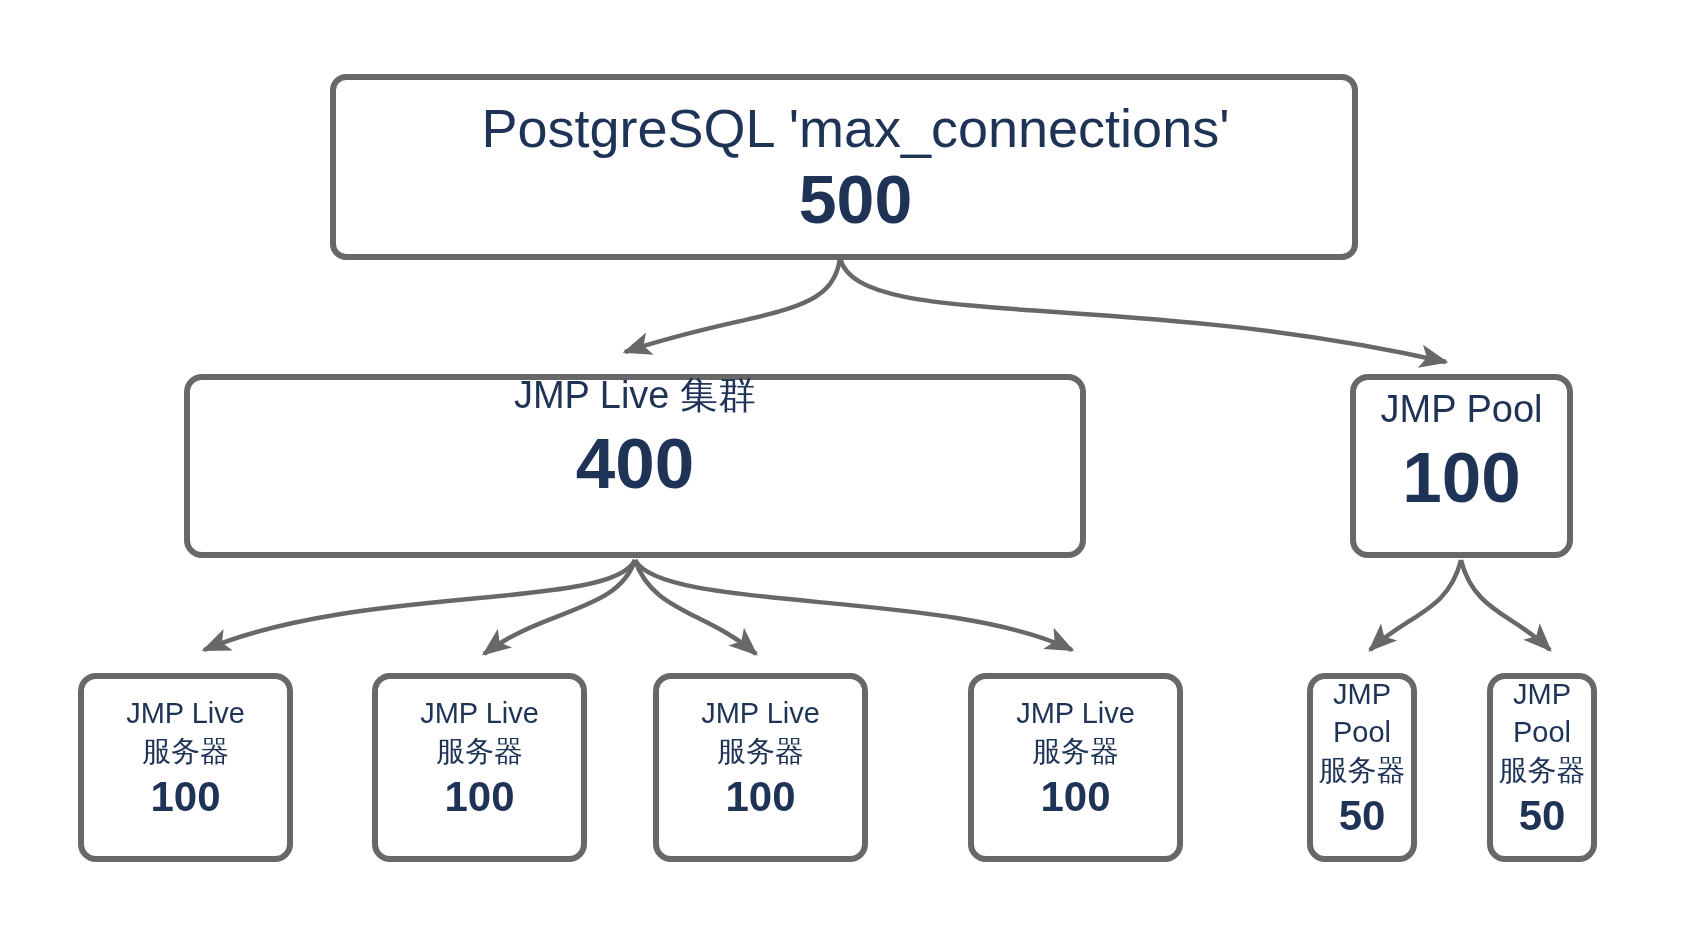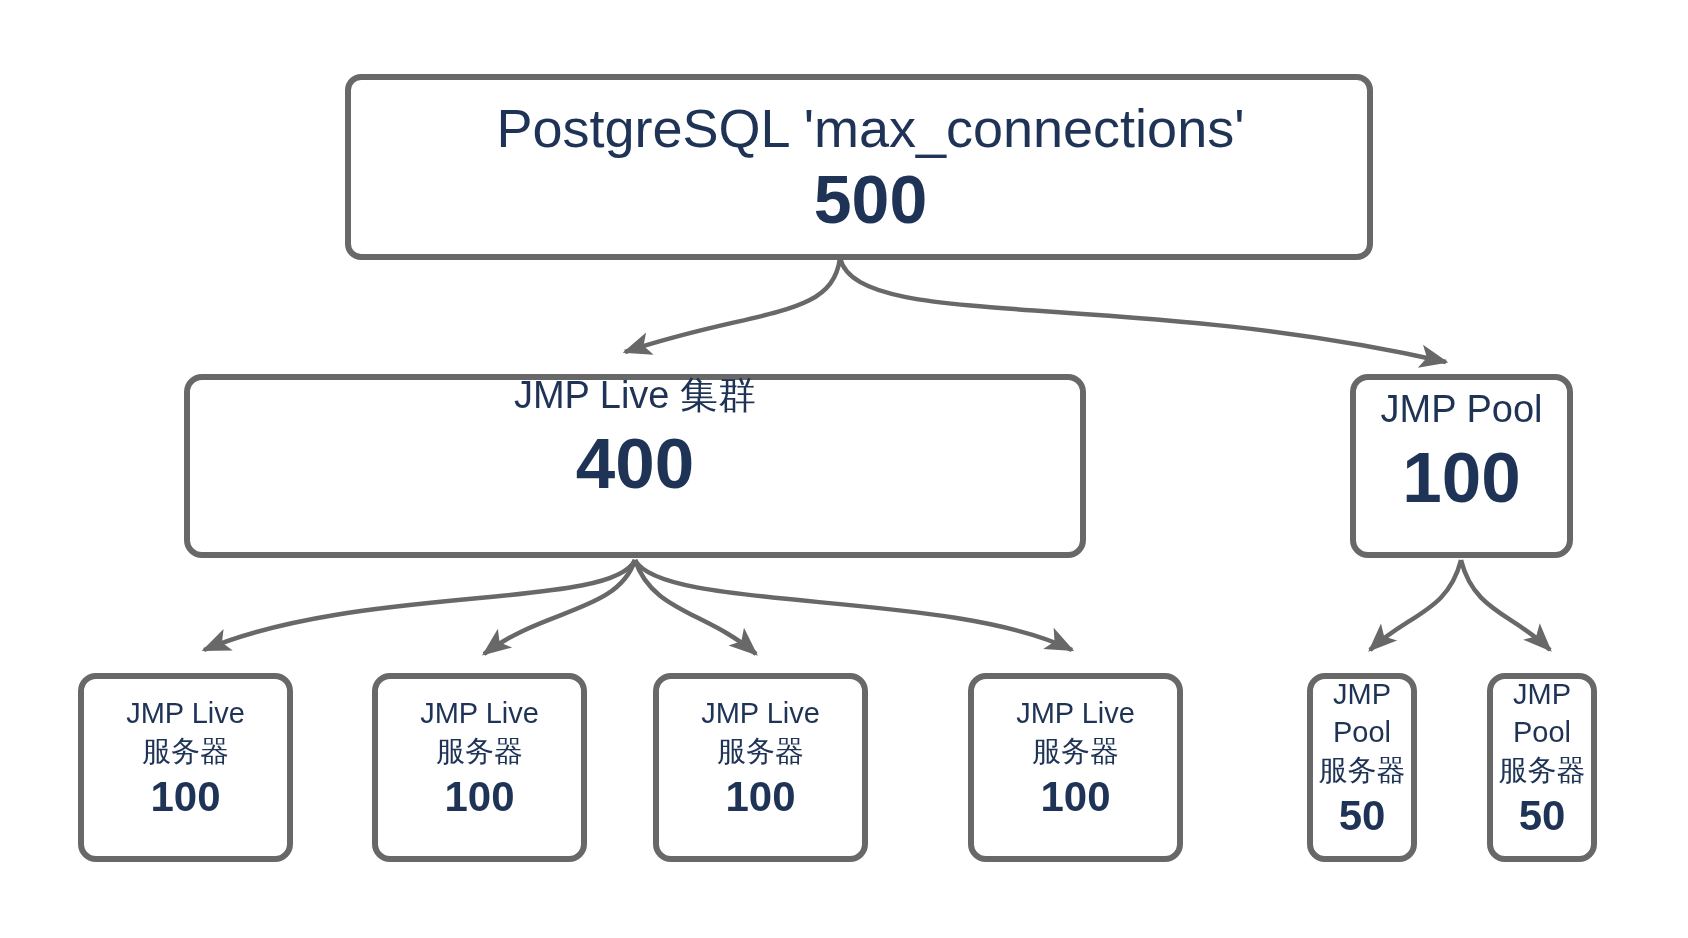--- a/index.html
+++ b/index.html
@@ -23,21 +23,21 @@
     flex-direction: column;
     align-items: center;
     justify-content: center;
     text-align: center;
     color: #1e3355;
   }
   .node .label { display: block; font-weight: 400; }
   .node .value { display: block; font-weight: 700; }
 
   
-  #node-root { left: 345px; top: 74px; width: 1028px; height: 186px; border-radius: 16px; padding-left: 23px; }
+  #node-root { left: 330px; top: 74px; width: 1028px; height: 186px; border-radius: 16px; padding-left: 23px; }
   #node-root .label { font-size: 54px; line-height: 1.2; }
   #node-root .value { font-size: 68px; line-height: 1.15; }
 
   
   #node-cluster { left: 184px; top: 374px; width: 902px; height: 184px; padding-bottom: 56px; }
   #node-pool    { left: 1350px; top: 374px; width: 223px; height: 184px; padding-bottom: 28px; }
   .l2 .label { font-size: 38px; line-height: 1.35; }
   .l2 .value { font-size: 71px; line-height: 1.2; }
 
   

